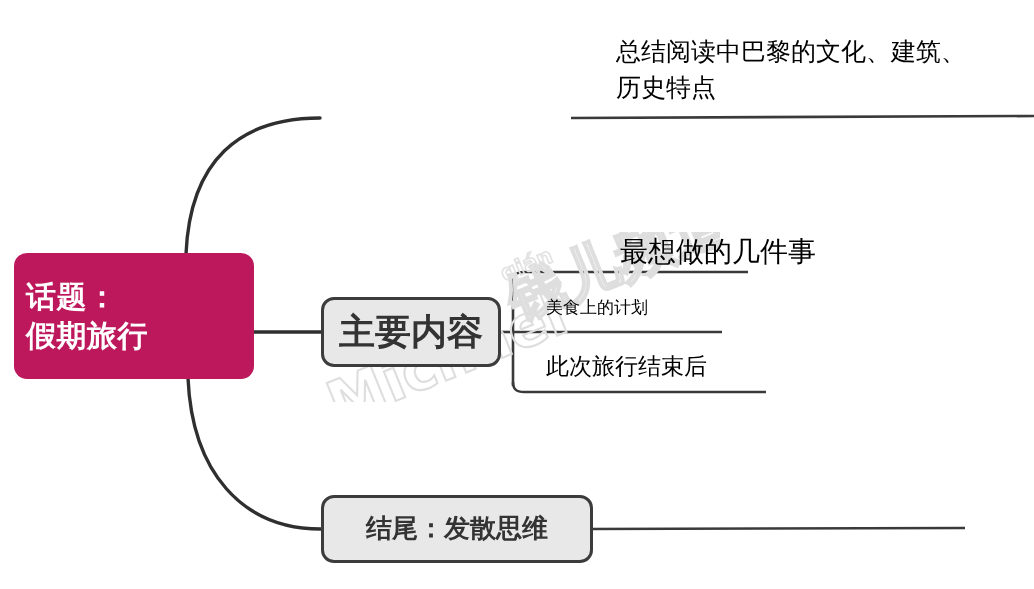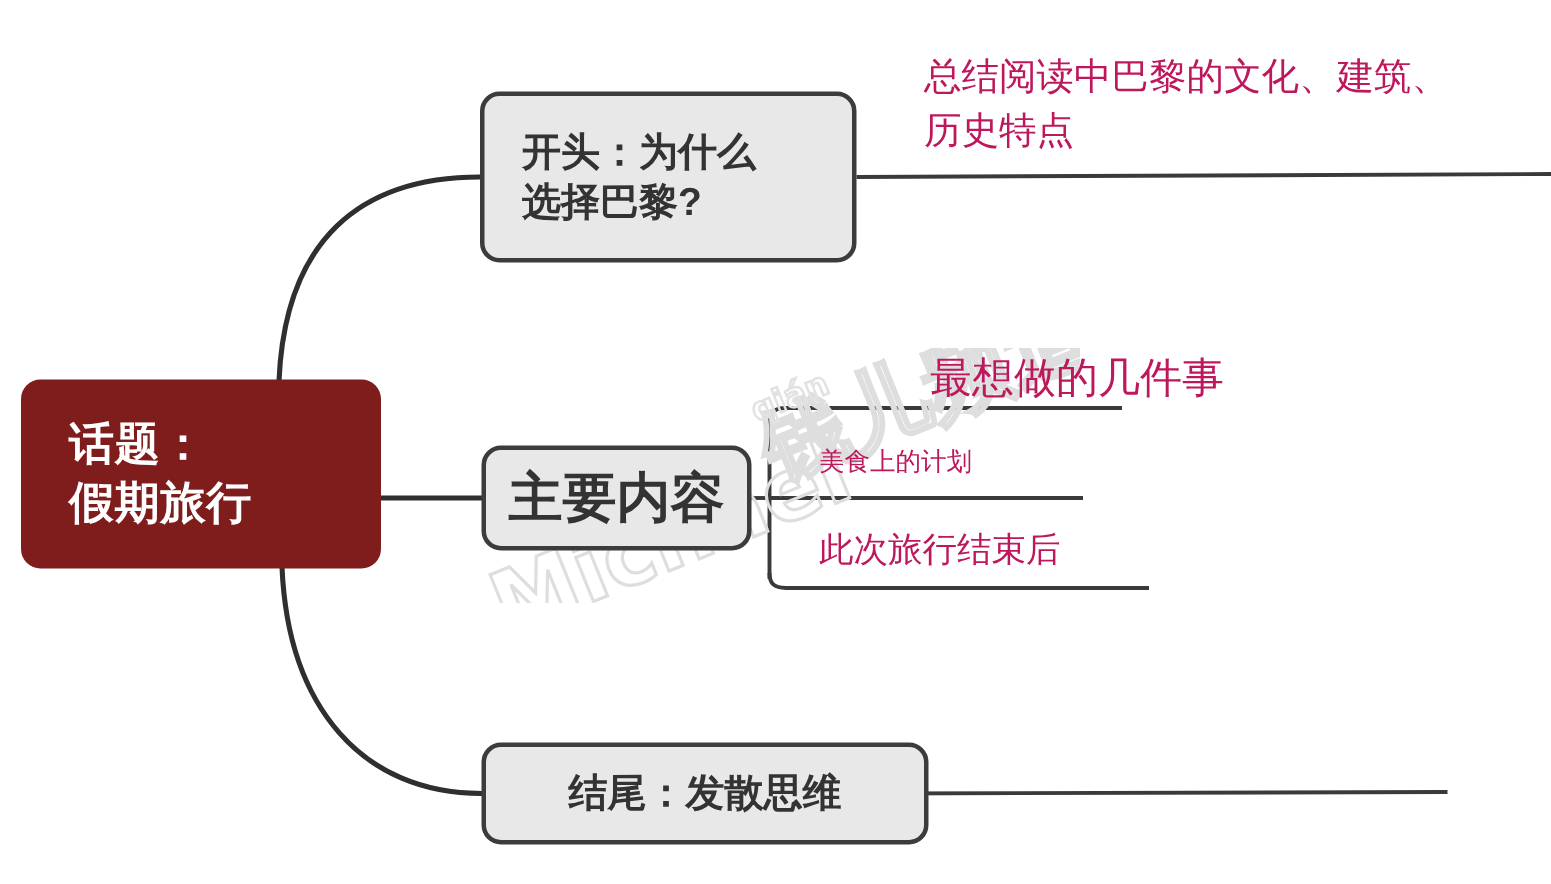--- a/index.html
+++ b/index.html
@@ -61,23 +61,23 @@
     display: flex;
     align-items: center;
     z-index: 3;
   }
 
   .node-root {
     left: 14px;
     top: 253px;
     width: 240px;
     height: 126px;
-    background: #7f1d1d;
+    background: #be185d;
     border-radius: 13px;
-    padding-left: 32px;
+    padding-left: 12px;
   }
   .node-root .node-label {
     color: #ffffff;
     font-size: 30px;
     font-weight: bold;
     line-height: 1.30;
     letter-spacing: 0.5px;
     white-space: pre-line;
   }
 
@@ -107,30 +107,30 @@
     top: 297px;
     width: 180px;
     height: 70px;
     justify-content: center;
   }
   #node-b2 .node-label { font-size: 36px; }
 
   #node-b3 {
     left: 321px;
     top: 495px;
-    width: 298px;
+    width: 272px;
     height: 68px;
     justify-content: center;
   }
   #node-b3 .node-label { font-size: 26px; }
 
   
   .leaf {
     position: absolute;
-    color: #be185d;
+    color: #000000;
     line-height: 1.42;
     white-space: pre-line;
     z-index: 3;
   }
   #leaf-1 { left: 616px; top: 34px;  font-size: 25px; }
   #leaf-2 { left: 576px; top: 232px; font-size: 28px; margin-left: 44px; }
   #leaf-3 { left: 546px; top: 296px; font-size: 17px; }
   #leaf-4 { left: 546px; top: 350px; font-size: 23px; }
   #leaf-5 { left: 638px; top: 446px; font-size: 25px; }
 </style>
@@ -169,24 +169,20 @@
 
       <path d="M 588 529 L 965 528"></path>
     </g>
   </svg>
 
   <div class="node node-root">
     <span class="node-label">话题：
 假期旅行</span>
   </div>
 
-  <div id="node-b1" class="node node-branch">
-    <span class="node-label">开头：为什么
-选择巴黎?</span>
-  </div>
 
   <div id="node-b2" class="node node-branch">
     <span class="node-label">主要内容</span>
   </div>
 
   <div id="node-b3" class="node node-branch">
     <span class="node-label">结尾：发散思维</span>
   </div>
 
   <div id="leaf-1" class="leaf">总结阅读中巴黎的文化、建筑、

